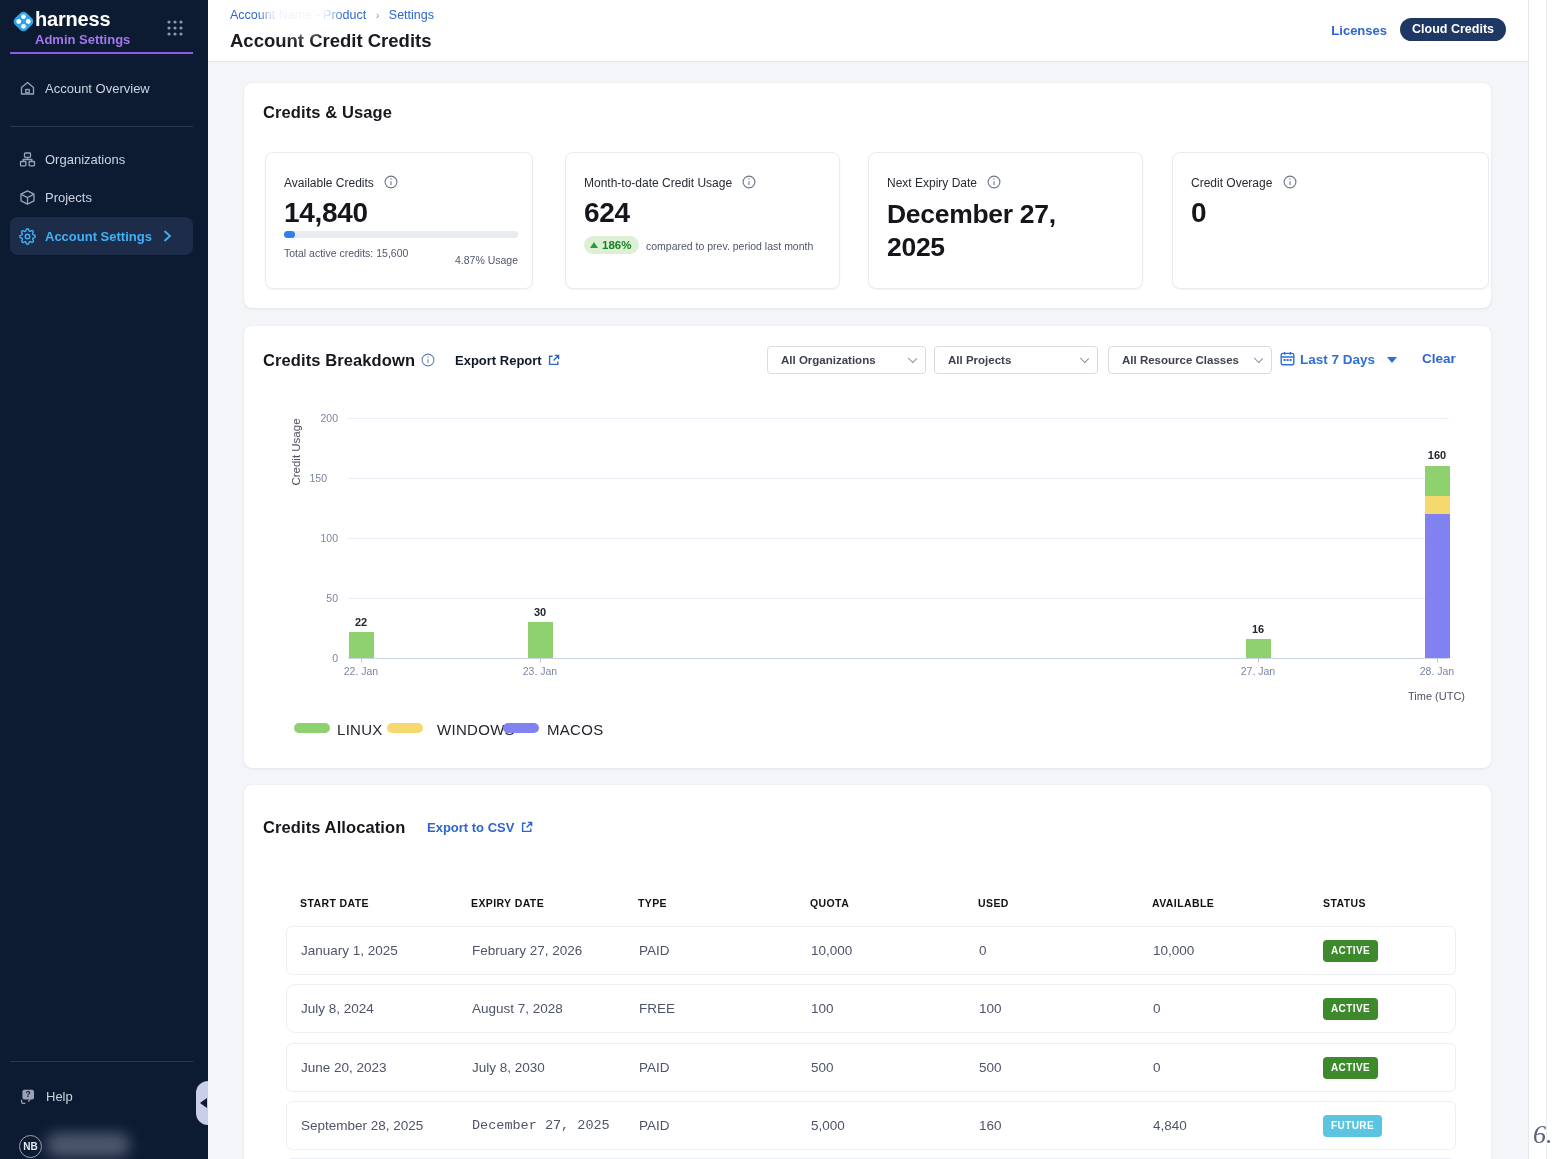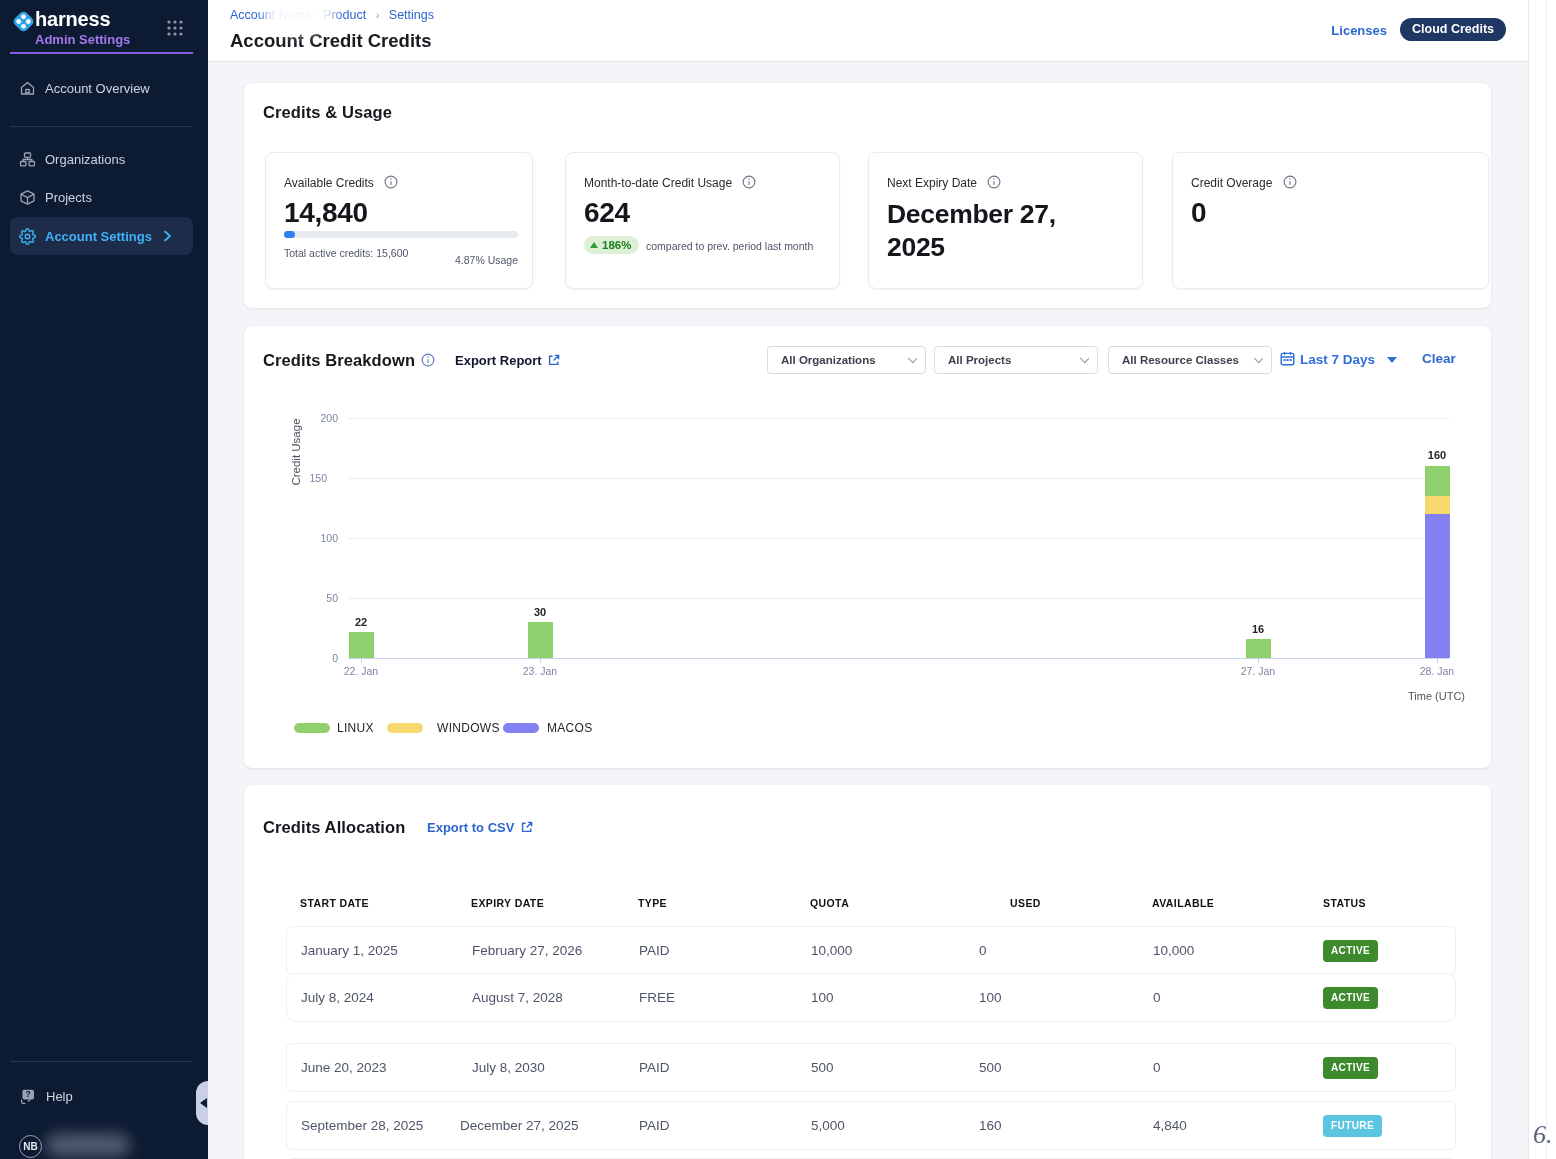--- a/index.html
+++ b/index.html
@@ -70,21 +70,21 @@
   border-right:1.5px solid #8a90a0; border-bottom:1.5px solid #8a90a0; transform:rotate(45deg) scale(1,0.9); margin-top:-2px; }
 
 
 .gline { position:absolute; left:104px; width:1101px; height:1px; background:#eaedf6; }
 .bar { position:absolute; width:25px; }
 .barlbl { position:absolute; width:50px; text-align:center; font-size:11px; font-weight:bold; color:#23262d; }
 .xlbl { position:absolute; width:70px; text-align:center; font-size:10.5px; color:#7b85a2; top:339px; }
 .ylbl { position:absolute; width:50px; text-align:right; font-size:10.5px; color:#7b85a2; }
 .tick { position:absolute; width:1px; height:5px; background:#c6cde0; top:332px; }
 .legpill { position:absolute; top:397px; width:36px; height:10px; border-radius:5px; }
-.legtxt { position:absolute; top:395px; font-size:12px; color:#23262d; letter-spacing:0.3px; }
+.legtxt { position:absolute; top:395px; font-size:15px; color:#23262d; letter-spacing:0.3px; }
 
 
 .th { position:absolute; font-size:10.5px; font-weight:bold; color:#101216; letter-spacing:0.4px; }
 .trow { position:absolute; left:42px; width:1170px; height:49px; background:#fff;
   border:1px solid #edeff4; border-radius:6px; }
 .td { position:absolute; font-size:13.5px; color:#4e5568; top:16px; }
 .badge { position:absolute; top:13px; height:22px; line-height:22px; padding:0 8px; border-radius:4px;
   color:#fff; font-size:10px; font-weight:bold; letter-spacing:0.4px; }
 .badge.g { background:#3d8a2c; }
 .badge.c { background:#5bc4e0; }
@@ -306,54 +306,54 @@
   <div style="position:absolute; left:183px; top:35px; font-size:13px; font-weight:bold; color:#2e66d0;">Export to CSV
     <svg width="12" height="12" viewBox="0 0 12 12" fill="none" stroke="#2e66d0" stroke-width="1.4" style="vertical-align:-1px; margin-left:3px;">
       <path d="M4.6 2.2 H1.6 V10.4 H9.8 V7.4 M6.8 1.4 H10.6 V5.2 M10.4 1.6 L5.6 6.4"></path>
     </svg>
   </div>
 
   <div class="th" style="left:56px;  top:112px;">START DATE</div>
   <div class="th" style="left:227px; top:112px;">EXPIRY DATE</div>
   <div class="th" style="left:394px; top:112px;">TYPE</div>
   <div class="th" style="left:566px; top:112px;">QUOTA</div>
-  <div class="th" style="left:734px; top:112px;margin-left:32px;">USED</div>
+  <div class="th" style="left:734px; top:112px;">USED</div>
   <div class="th" style="left:908px; top:112px;">AVAILABLE</div>
   <div class="th" style="left:1079px;top:112px;">STATUS</div>
 
   <div class="trow" style="top:141px;">
     <div class="td" style="left:14px;">January 1, 2025</div>
     <div class="td" style="left:185px;">February 27, 2026</div>
     <div class="td" style="left:352px;">PAID</div>
     <div class="td" style="left:524px;">10,000</div>
     <div class="td" style="left:692px;">0</div>
     <div class="td" style="left:866px;">10,000</div>
     <div class="badge g" style="left:1036px;">ACTIVE</div>
   </div>
-  <div class="trow" style="top:188px;border-radius:9px;">
+  <div class="trow" style="top:199px;border-radius:9px;">
     <div class="td" style="left:14px;">July 8, 2024</div>
     <div class="td" style="left:185px;">August 7, 2028</div>
     <div class="td" style="left:352px;">FREE</div>
     <div class="td" style="left:524px;">100</div>
     <div class="td" style="left:692px;">100</div>
     <div class="td" style="left:866px;">0</div>
     <div class="badge g" style="left:1036px;">ACTIVE</div>
   </div>
   <div class="trow" style="top:258px;">
     <div class="td" style="left:14px;">June 20, 2023</div>
     <div class="td" style="left:185px;">July 8, 2030</div>
     <div class="td" style="left:352px;">PAID</div>
     <div class="td" style="left:524px;">500</div>
     <div class="td" style="left:692px;">500</div>
     <div class="td" style="left:866px;">0</div>
     <div class="badge g" style="left:1036px;">ACTIVE</div>
   </div>
   <div class="trow" style="top:316px;">
     <div class="td" style="left:14px;">September 28, 2025</div>
-    <div class="td" style="left:173px;">December 27, 2025</div>
+    <div class="td" style="left:185px;font-family:Liberation Mono, monospace;">December 27, 2025</div>
     <div class="td" style="left:352px;">PAID</div>
     <div class="td" style="left:524px;">5,000</div>
     <div class="td" style="left:692px;">160</div>
     <div class="td" style="left:866px;">4,840</div>
     <div class="badge c" style="left:1036px;">FUTURE</div>
   </div>
   <div class="trow" style="top:373px;"></div>
 </div>
 
 <div style="position:absolute; left:1533px; top:1120px; font-size:26px; color:#5a617e; font-style:italic; font-family:'Liberation Serif',serif;">6.</div>

